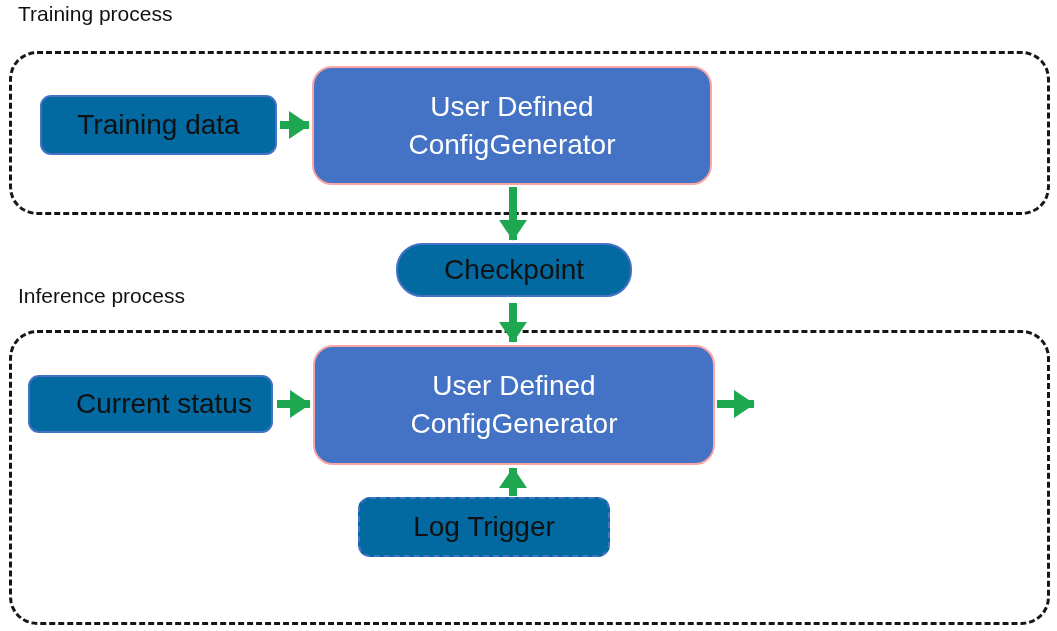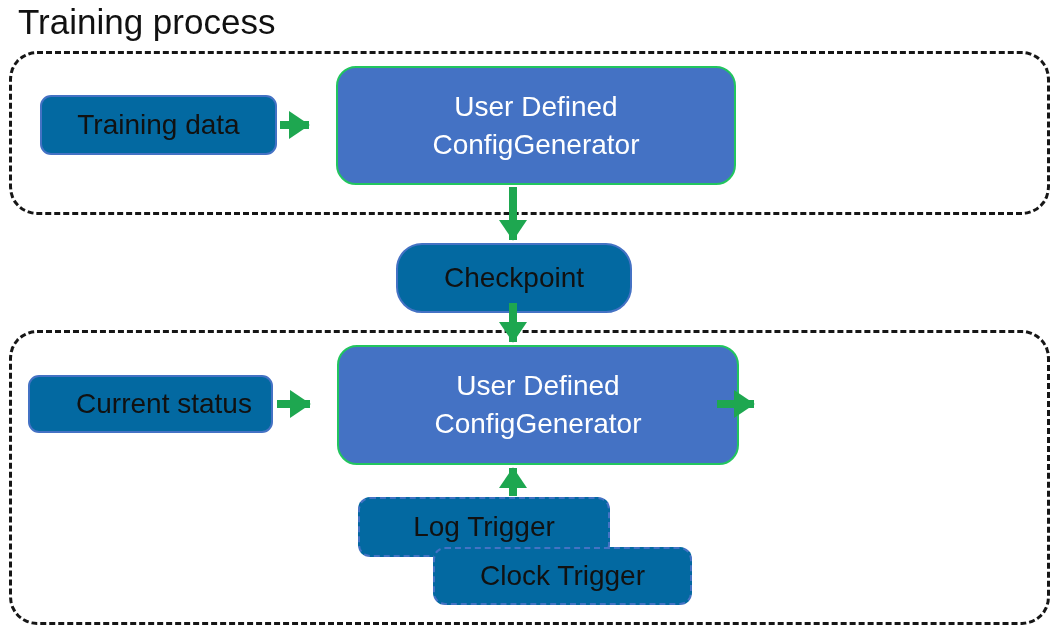--- a/index.html
+++ b/index.html
@@ -10,21 +10,21 @@
   }
   #canvas {
     position: relative;
     width: 1057px;
     height: 631px;
     background: #ffffff;
     overflow: hidden;
   }
   .section-label {
     position: absolute;
-    font-size: 35px;
+    font-size: 21px;
     color: #111111;
     white-space: nowrap;
   }
   .dashed-container {
     position: absolute;
     border: 3px dashed #161616;
     border-radius: 28px;
     box-sizing: border-box;
     background: transparent;
   }
@@ -38,26 +38,25 @@
     font-size: 28px;
     color: #111111;
     background: #0369a1;
   }
   .node.light {
     border: 2px solid #4472C4;
     border-radius: 11px;
   }
   .node.solid {
     background: #4472C4;
-    border: 2px solid #22c55e;
+    border: 2px solid #fca5a5;
     border-radius: 20px;
     color: #ffffff;
     white-space: pre-line;
     line-height: 38px;
-    margin-left: 24px;
   }
   .node.trigger {
     border: 2px dashed #4472C4;
     border-radius: 12px;
   }
   #arrow-layer {
     position: absolute;
     left: 0;
     top: 0;
     z-index: 10;
@@ -73,34 +72,34 @@
 
   <div class="section-label" style="left:18px; top:2px;">Training process</div>
 
   <div class="dashed-container" style="left:9px; top:51px; width:1041px; height:164px;"></div>
 
   <div class="node light z2" style="left:40px; top:95px; width:237px; height:60px;">Training data</div>
 
   <div class="node solid z2" style="left:312px; top:66px; width:400px; height:119px;">User Defined
 ConfigGenerator</div>
 
-  <div class="node light z2" style="left:396px; top:243px; width:236px; height:70px;border-radius:26px;">Checkpoint</div>
+  <div class="node light z2" style="left:396px; top:243px; width:236px; height:54px;border-radius:26px;">Checkpoint</div>
 
+  <div class="section-label" style="left:18px; top:284px;">Inference process</div>
 
   <div class="dashed-container" style="left:9px; top:330px; width:1041px; height:295px;"></div>
 
   <div class="node light z2" style="left:28px; top:375px; width:245px; height:58px;padding-left:27px;">Current status</div>
 
   <div class="node solid z2" style="left:313px; top:345px; width:402px; height:120px;">User Defined
 ConfigGenerator</div>
 
 
   <div class="node trigger z2" style="left:358px; top:497px; width:252px; height:60px;">Log Trigger</div>
 
-  <div class="node trigger z3" style="left:433px; top:547px; width:259px; height:58px;">Clock Trigger</div>
 
   <svg id="arrow-layer" width="1057" height="631" viewBox="0 0 1057 631">
     <defs>
       <marker id="ah" markerWidth="2.6" markerHeight="3.5" refX="2.5" refY="1.75" orient="auto" markerUnits="strokeWidth">
         <path d="M0,0 L2.6,1.75 L0,3.5 Z" fill="#1EA750"></path>
       </marker>
     </defs>
     <line x1="280" y1="125" x2="309" y2="125" stroke="#1EA750" stroke-width="8" marker-end="url(#ah)"></line>
     <line x1="513" y1="187" x2="513" y2="240" stroke="#1EA750" stroke-width="8" marker-end="url(#ah)"></line>
     <line x1="513" y1="303" x2="513" y2="342" stroke="#1EA750" stroke-width="8" marker-end="url(#ah)"></line>

